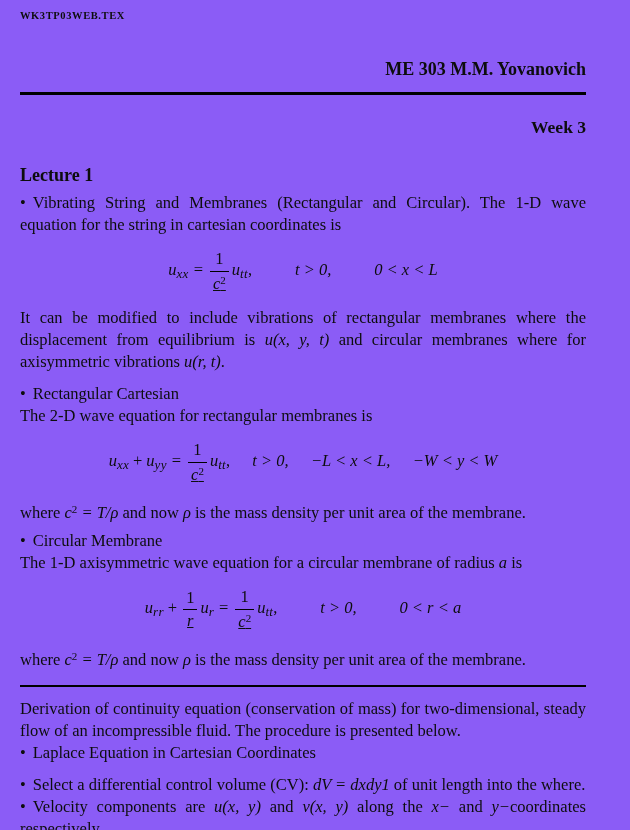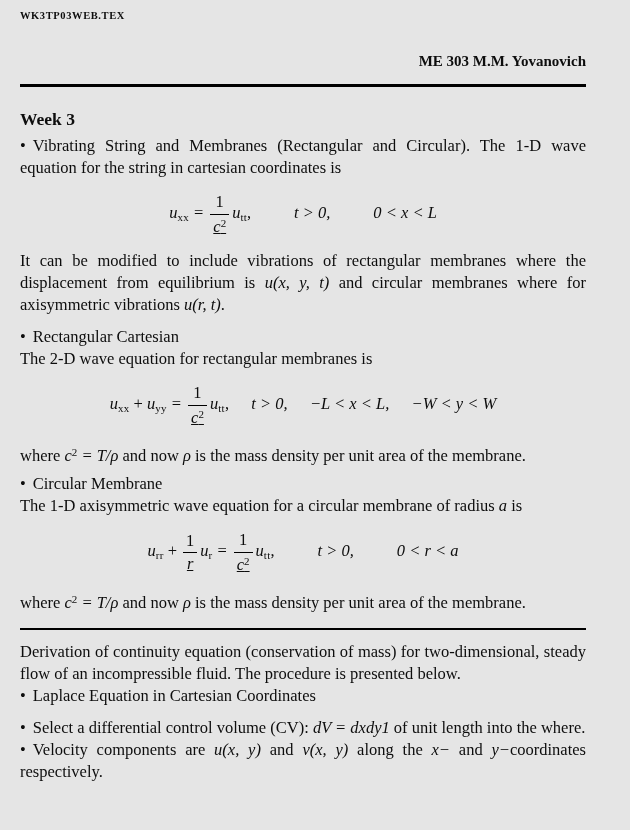--- a/index.html
+++ b/index.html
@@ -2,55 +2,55 @@
 <html><head>
 <meta charset="utf-8">
 <style>
   html, body { margin: 0; padding: 0; background: #fdfdfd; }
   .page {
     position: relative;
     width: 630px;
     height: 830px;
     box-sizing: border-box;
     padding: 9px 44px 10px 20px;
-    background: #e5e5e5;
+    background: #8b5cf6;
     color: #0d0d0d;
     font-family: "Liberation Serif", "DejaVu Serif", serif;
     font-size: 16.5px;
     line-height: 22px;
     overflow: hidden;
   }
   .filename {
     font-size: 10.5px;
     font-weight: bold;
     letter-spacing: 0.6px;
     line-height: 13px;
   }
   .course-header {
-    margin-top: 29px;
+    margin-top: 37px;
     text-align: right;
     font-weight: bold;
-    font-size: 15px;
+    font-size: 18px;
     line-height: 20px;
   }
   .rule-thick {
     border: none;
     height: 3px;
     background: #000;
     margin: 13px 0 0 0;
   }
   .rule-thin {
     border: none;
     height: 1.5px;
     background: #000;
     margin: 14px 0 11px 0;
   }
   .week-title {
     margin: 22px 0 0 0;
-    text-align: left;
+    text-align: right;
     font-weight: bold;
     font-size: 17.5px;
     line-height: 20px;
   }
   .lecture-title {
     margin: 28px 0 0 0;
     font-weight: bold;
     font-size: 18px;
     line-height: 21px;
   }
@@ -60,21 +60,22 @@
   .bullet { margin-right: 7px; }
   .mi { font-style: italic; }
   .eq {
     text-align: center;
     margin: 11px 0 11px 0;
     font-size: 16.5px;
     line-height: 1;
     padding: 4px 0;
   }
   .eq sub {
-    font-size: 11px;
+    font-size: 13px;
+    font-style: italic;
     vertical-align: -3px;
     letter-spacing: 0.3px;
     margin-top: 29px;
   }
   sup { font-size: 11px; vertical-align: 5px; }
   .rel { margin: 0 5px; }
   .plus { margin: 0 4px; }
   .frac {
     display: inline-block;
     vertical-align: middle;
@@ -93,20 +94,21 @@
 <div class="page">
 
   <div class="filename">WK3TP03WEB.TEX</div>
 
   <div class="course-header">ME 303 M.M. Yovanovich</div>
 
   <hr class="rule-thick">
 
   <div class="week-title">Week 3</div>
 
+  <div class="lecture-title">Lecture 1</div>
 
   <p class="mt"><span class="bullet">•</span><span>Vibrating String and Membranes (Rectangular and Circular).  The 1-D wave equation for the string in cartesian coordinates is</span></p>
 
   <div class="eq">
     <span class="mi">u</span><sub>xx</sub><span class="rel">=</span><span class="frac"><span class="num">1</span><span class="den"><span class="mi">c</span><sup>2</sup></span></span><span class="mi">u</span><sub>tt</sub><span>,</span><span class="sp2 mi">t &gt; 0,</span><span class="sp2 mi">0 &lt; x &lt; L</span>
   </div>
 
   <p><span>It can be modified to include vibrations of rectangular membranes where the displacement from equilibrium is </span><span class="mi">u(x, y, t)</span><span> and circular membranes where for axisymmetric vibrations </span><span class="mi">u(r, t)</span><span>.</span></p>
 
   <p class="mt-sm"><span class="bullet">•</span><span>Rectangular Cartesian</span></p>

